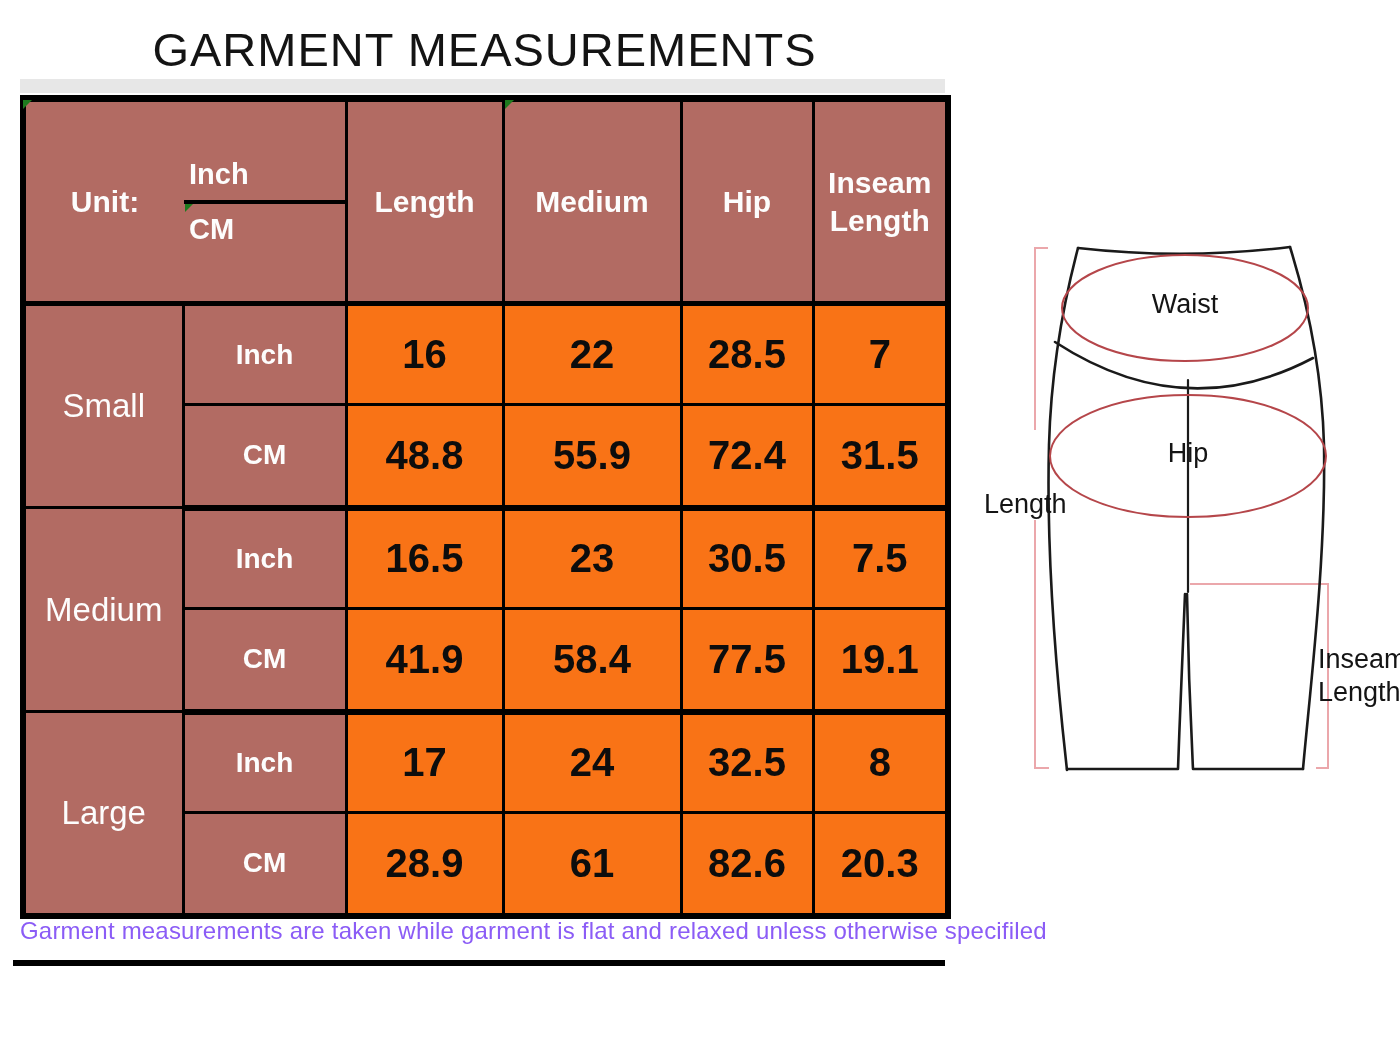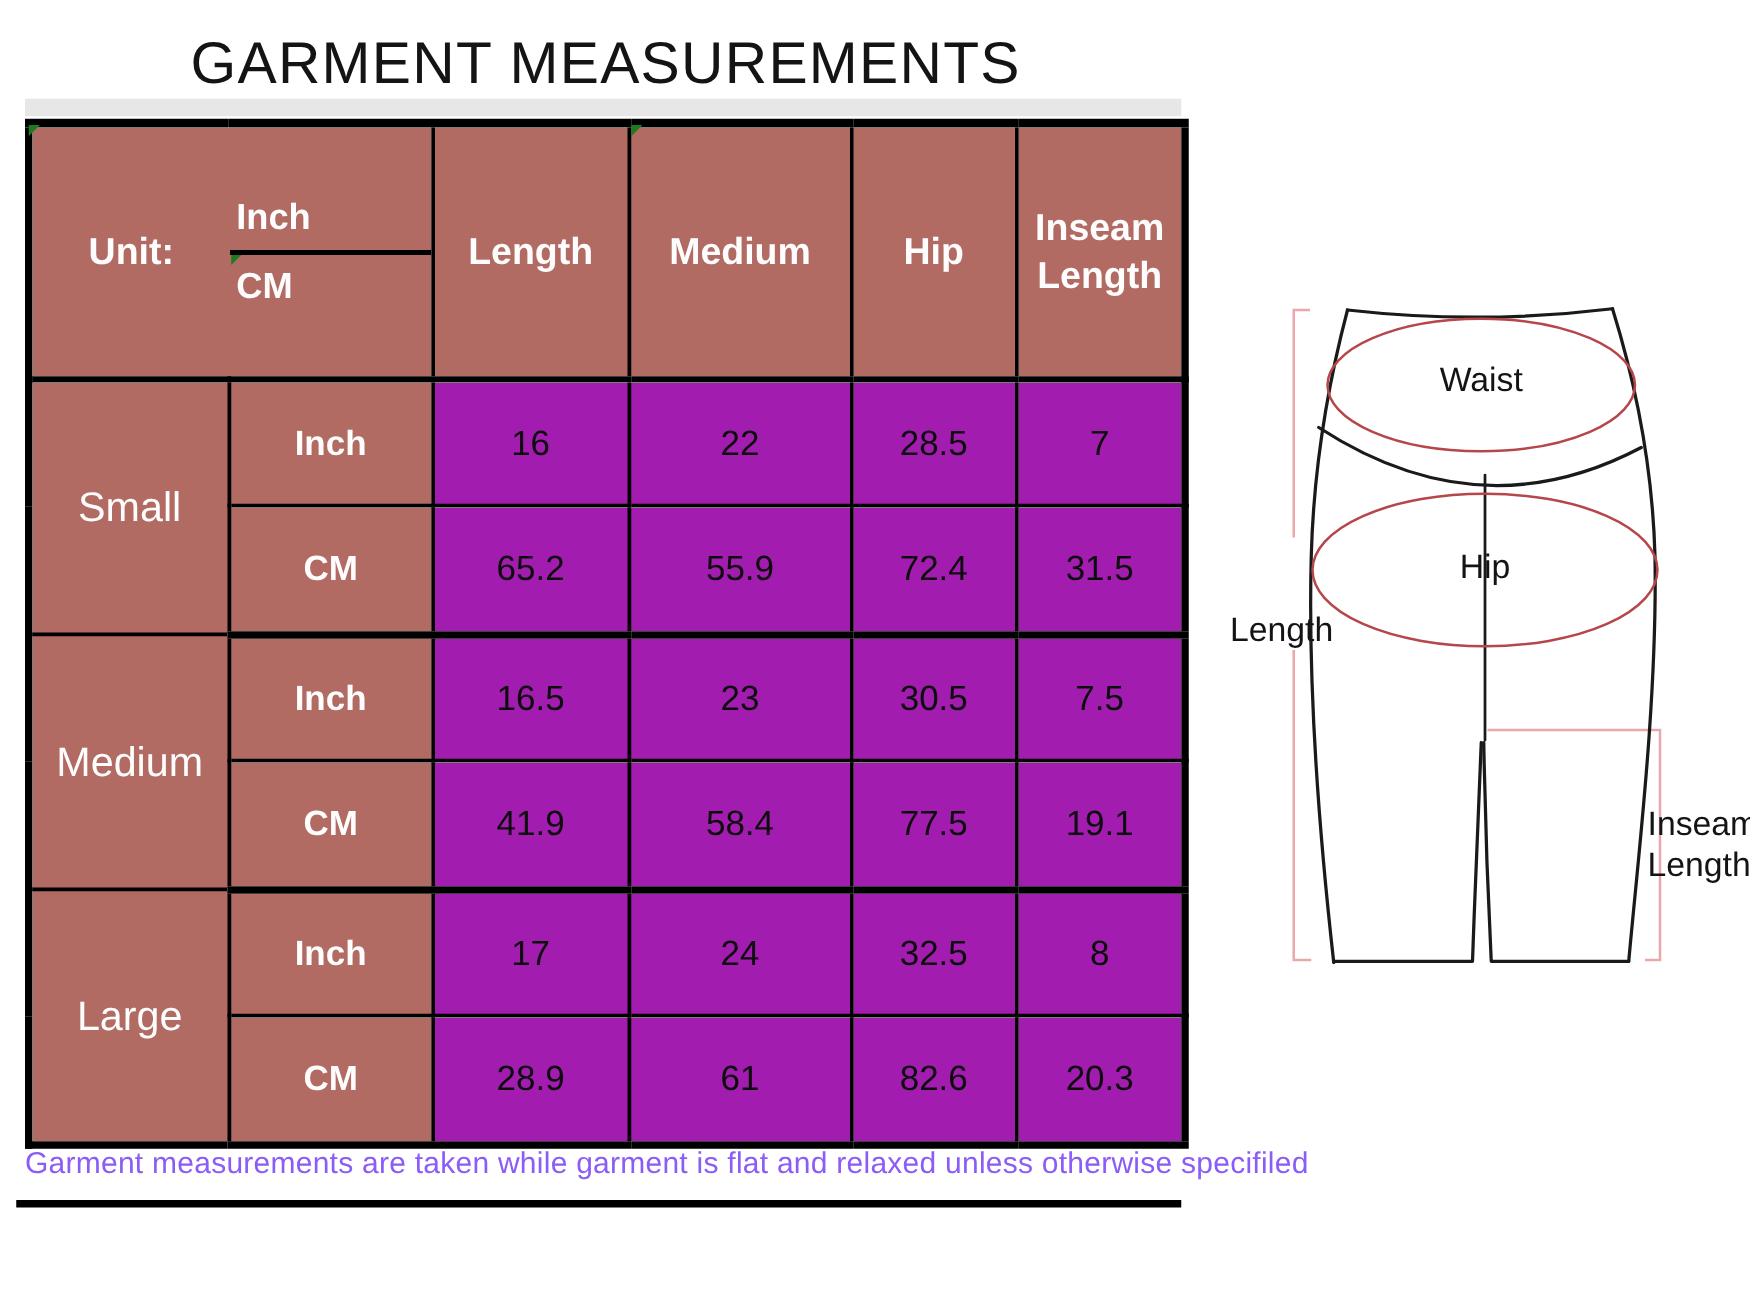--- a/index.html
+++ b/index.html
@@ -32,21 +32,21 @@
   }
   tr.hdr{height:205px;}
   tr.hdr td{border-top:7px solid #000;border-bottom:5px solid #000;}
   tr.r-inch{height:101px;}
   tr.r-cm{height:103px;}
   tr.r-cm td{border-bottom:6px solid #000;}
   td.c-label{background:#b26b63;color:#fdfdfd;}
   td.col-hdr{font-size:30px;font-weight:700;line-height:1.25;padding:0 2px;}
   td.size-name{font-size:33px;font-weight:400;}
   td.sub-unit{font-size:28px;font-weight:700;}
-  td.val{font-size:28px;font-weight:400;background:#a21caf;color:#0d0d0d;}
+  td.val{font-size:40px;font-weight:700;background:#f97316;color:#0d0d0d;}
 
   
   .unit-flex{display:flex;align-items:center;height:100%;justify-content:center;}
   .unit-label{width:158px;text-align:center;font-size:30px;font-weight:700;}
   .unit-right{flex:1;text-align:left;}
   .unit-top{font-size:29px;font-weight:700;padding:0 0 9px 5px;border-bottom:4px solid #000;}
   .unit-bottom{font-size:29px;font-weight:700;padding:9px 0 0 5px;}
 
   
   .flag{width:0;height:0;border-top:9px solid #1e7a1e;border-right:9px solid transparent;}
@@ -100,21 +100,21 @@
     <tr class="r-inch">
       <td class="c-label size-name" rowspan="2">Small</td>
       <td class="c-label sub-unit">Inch</td>
       <td class="val">16</td>
       <td class="val">22</td>
       <td class="val">28.5</td>
       <td class="val">7</td>
     </tr>
     <tr class="r-cm">
       <td class="c-label sub-unit">CM</td>
-      <td class="val">65.2</td>
+      <td class="val">48.8</td>
       <td class="val">55.9</td>
       <td class="val">72.4</td>
       <td class="val">31.5</td>
     </tr>
 
     <tr class="r-inch">
       <td class="c-label size-name" rowspan="2">Medium</td>
       <td class="c-label sub-unit">Inch</td>
       <td class="val">16.5</td>
       <td class="val">23</td>

